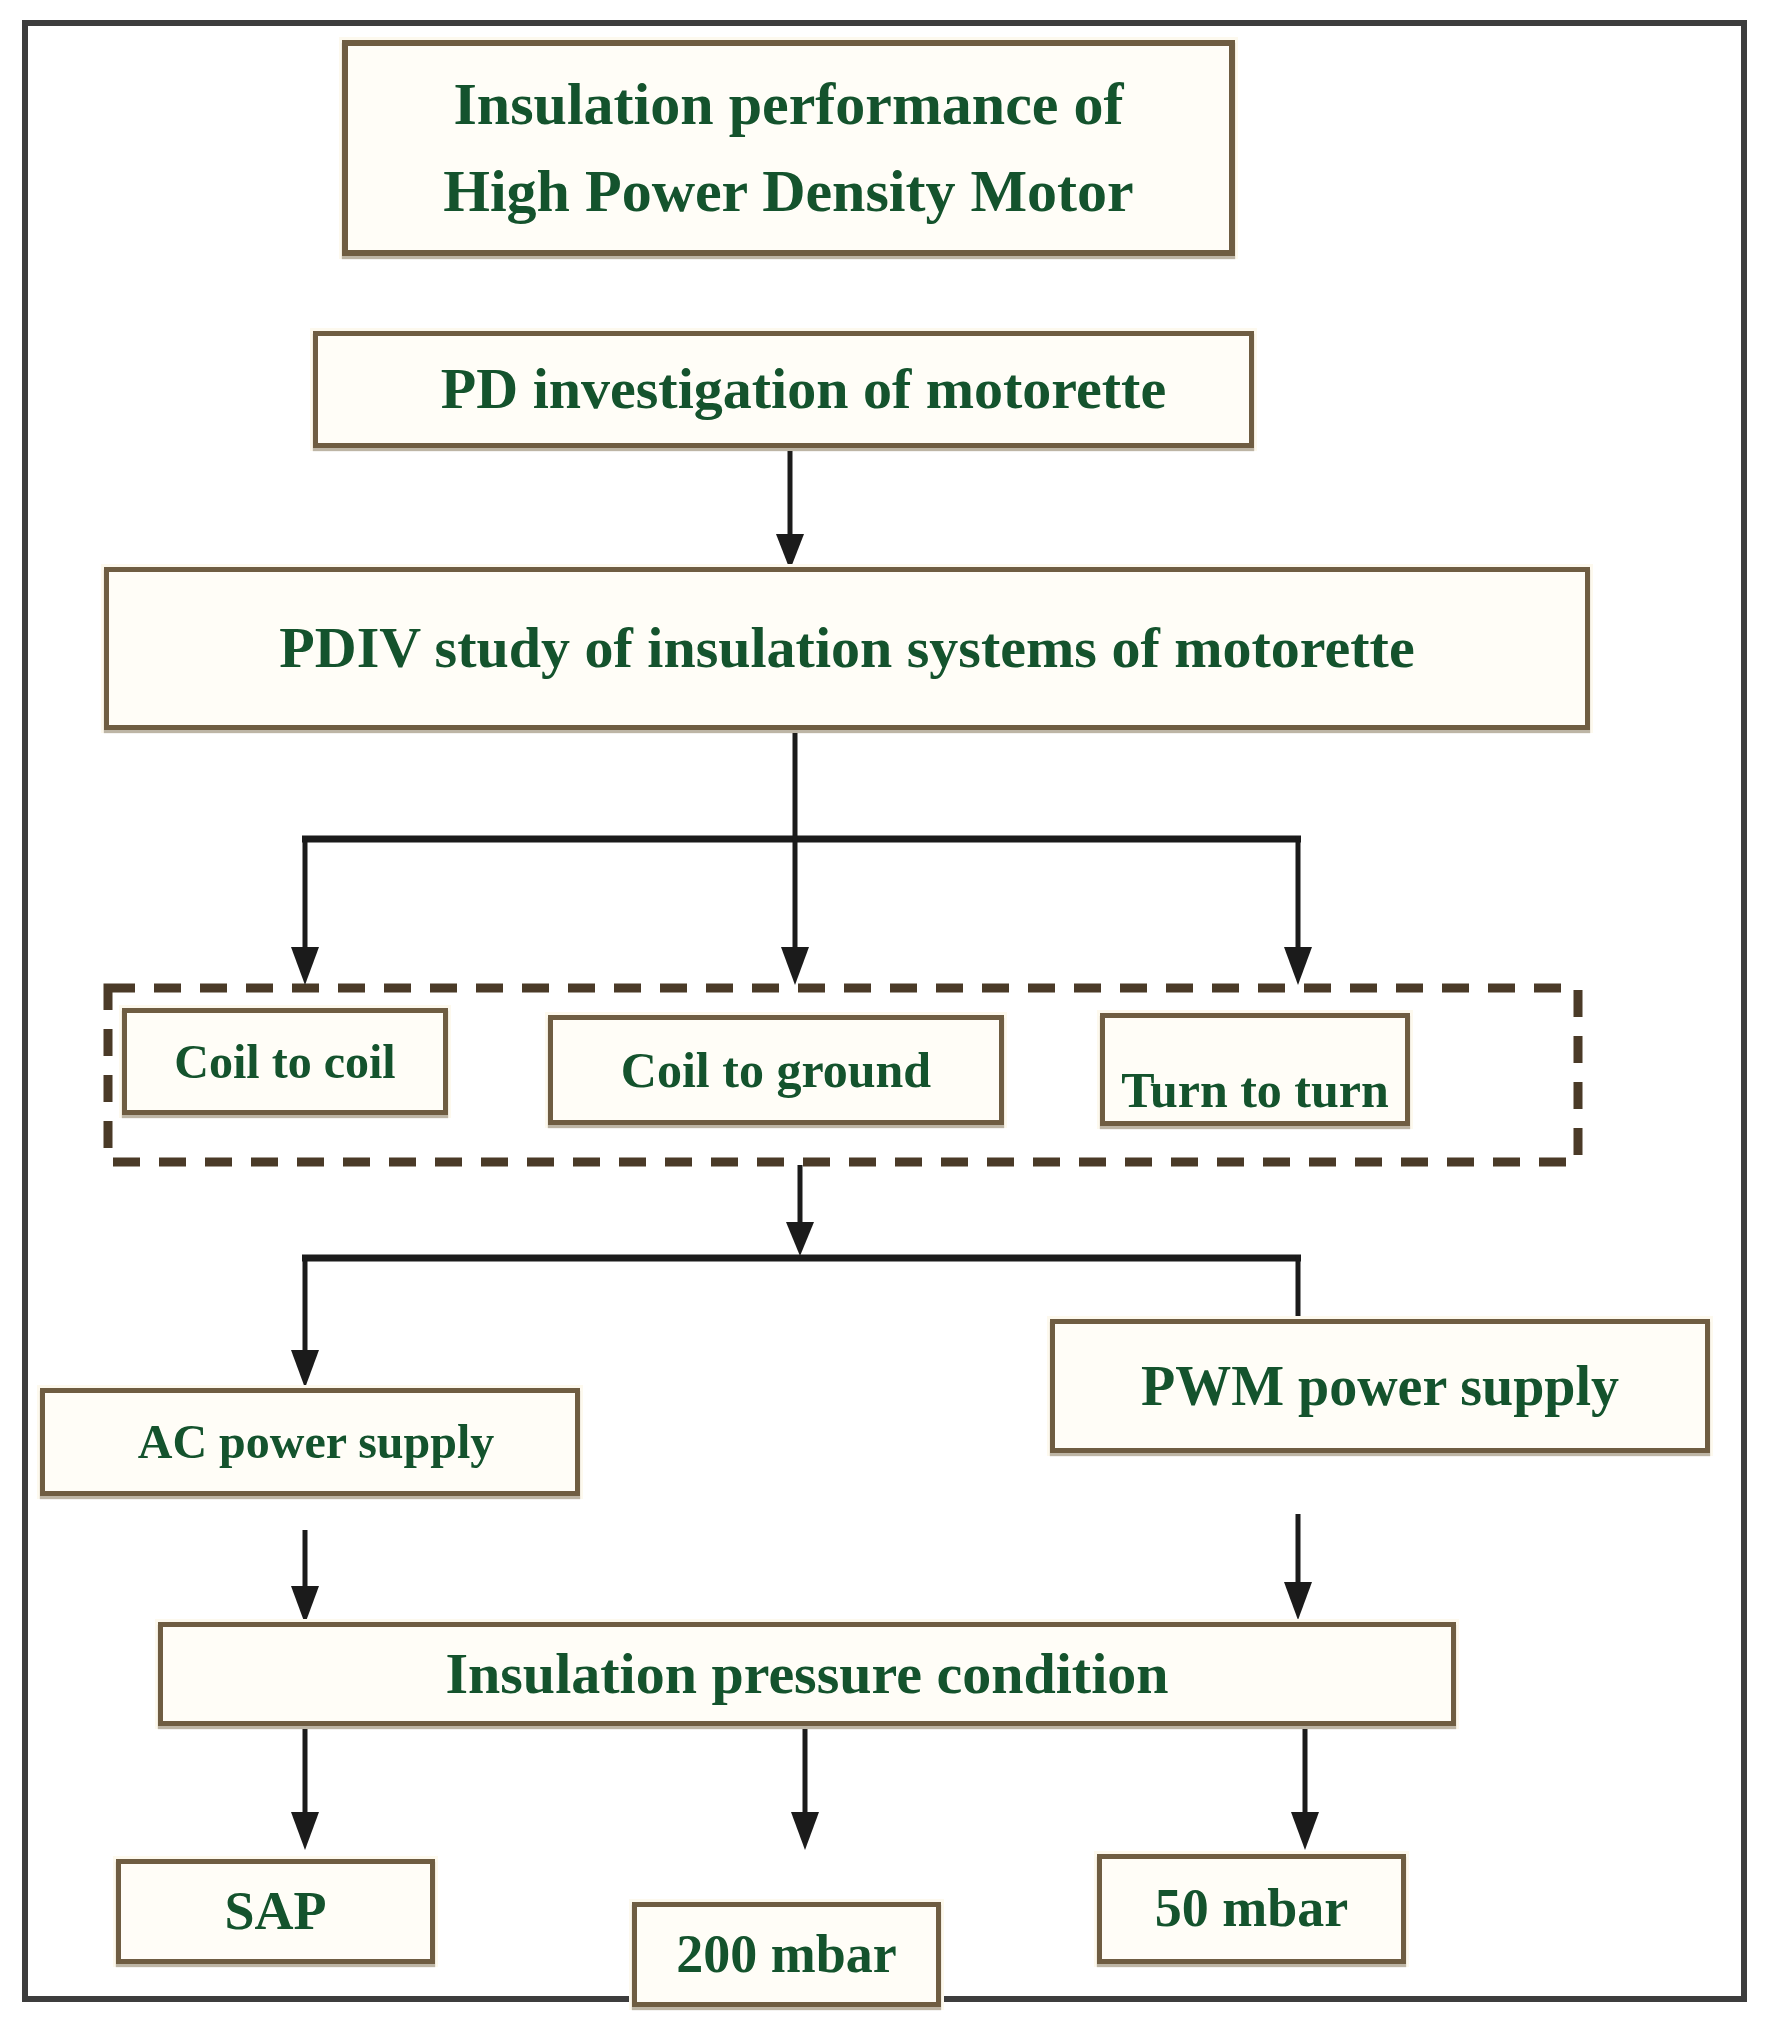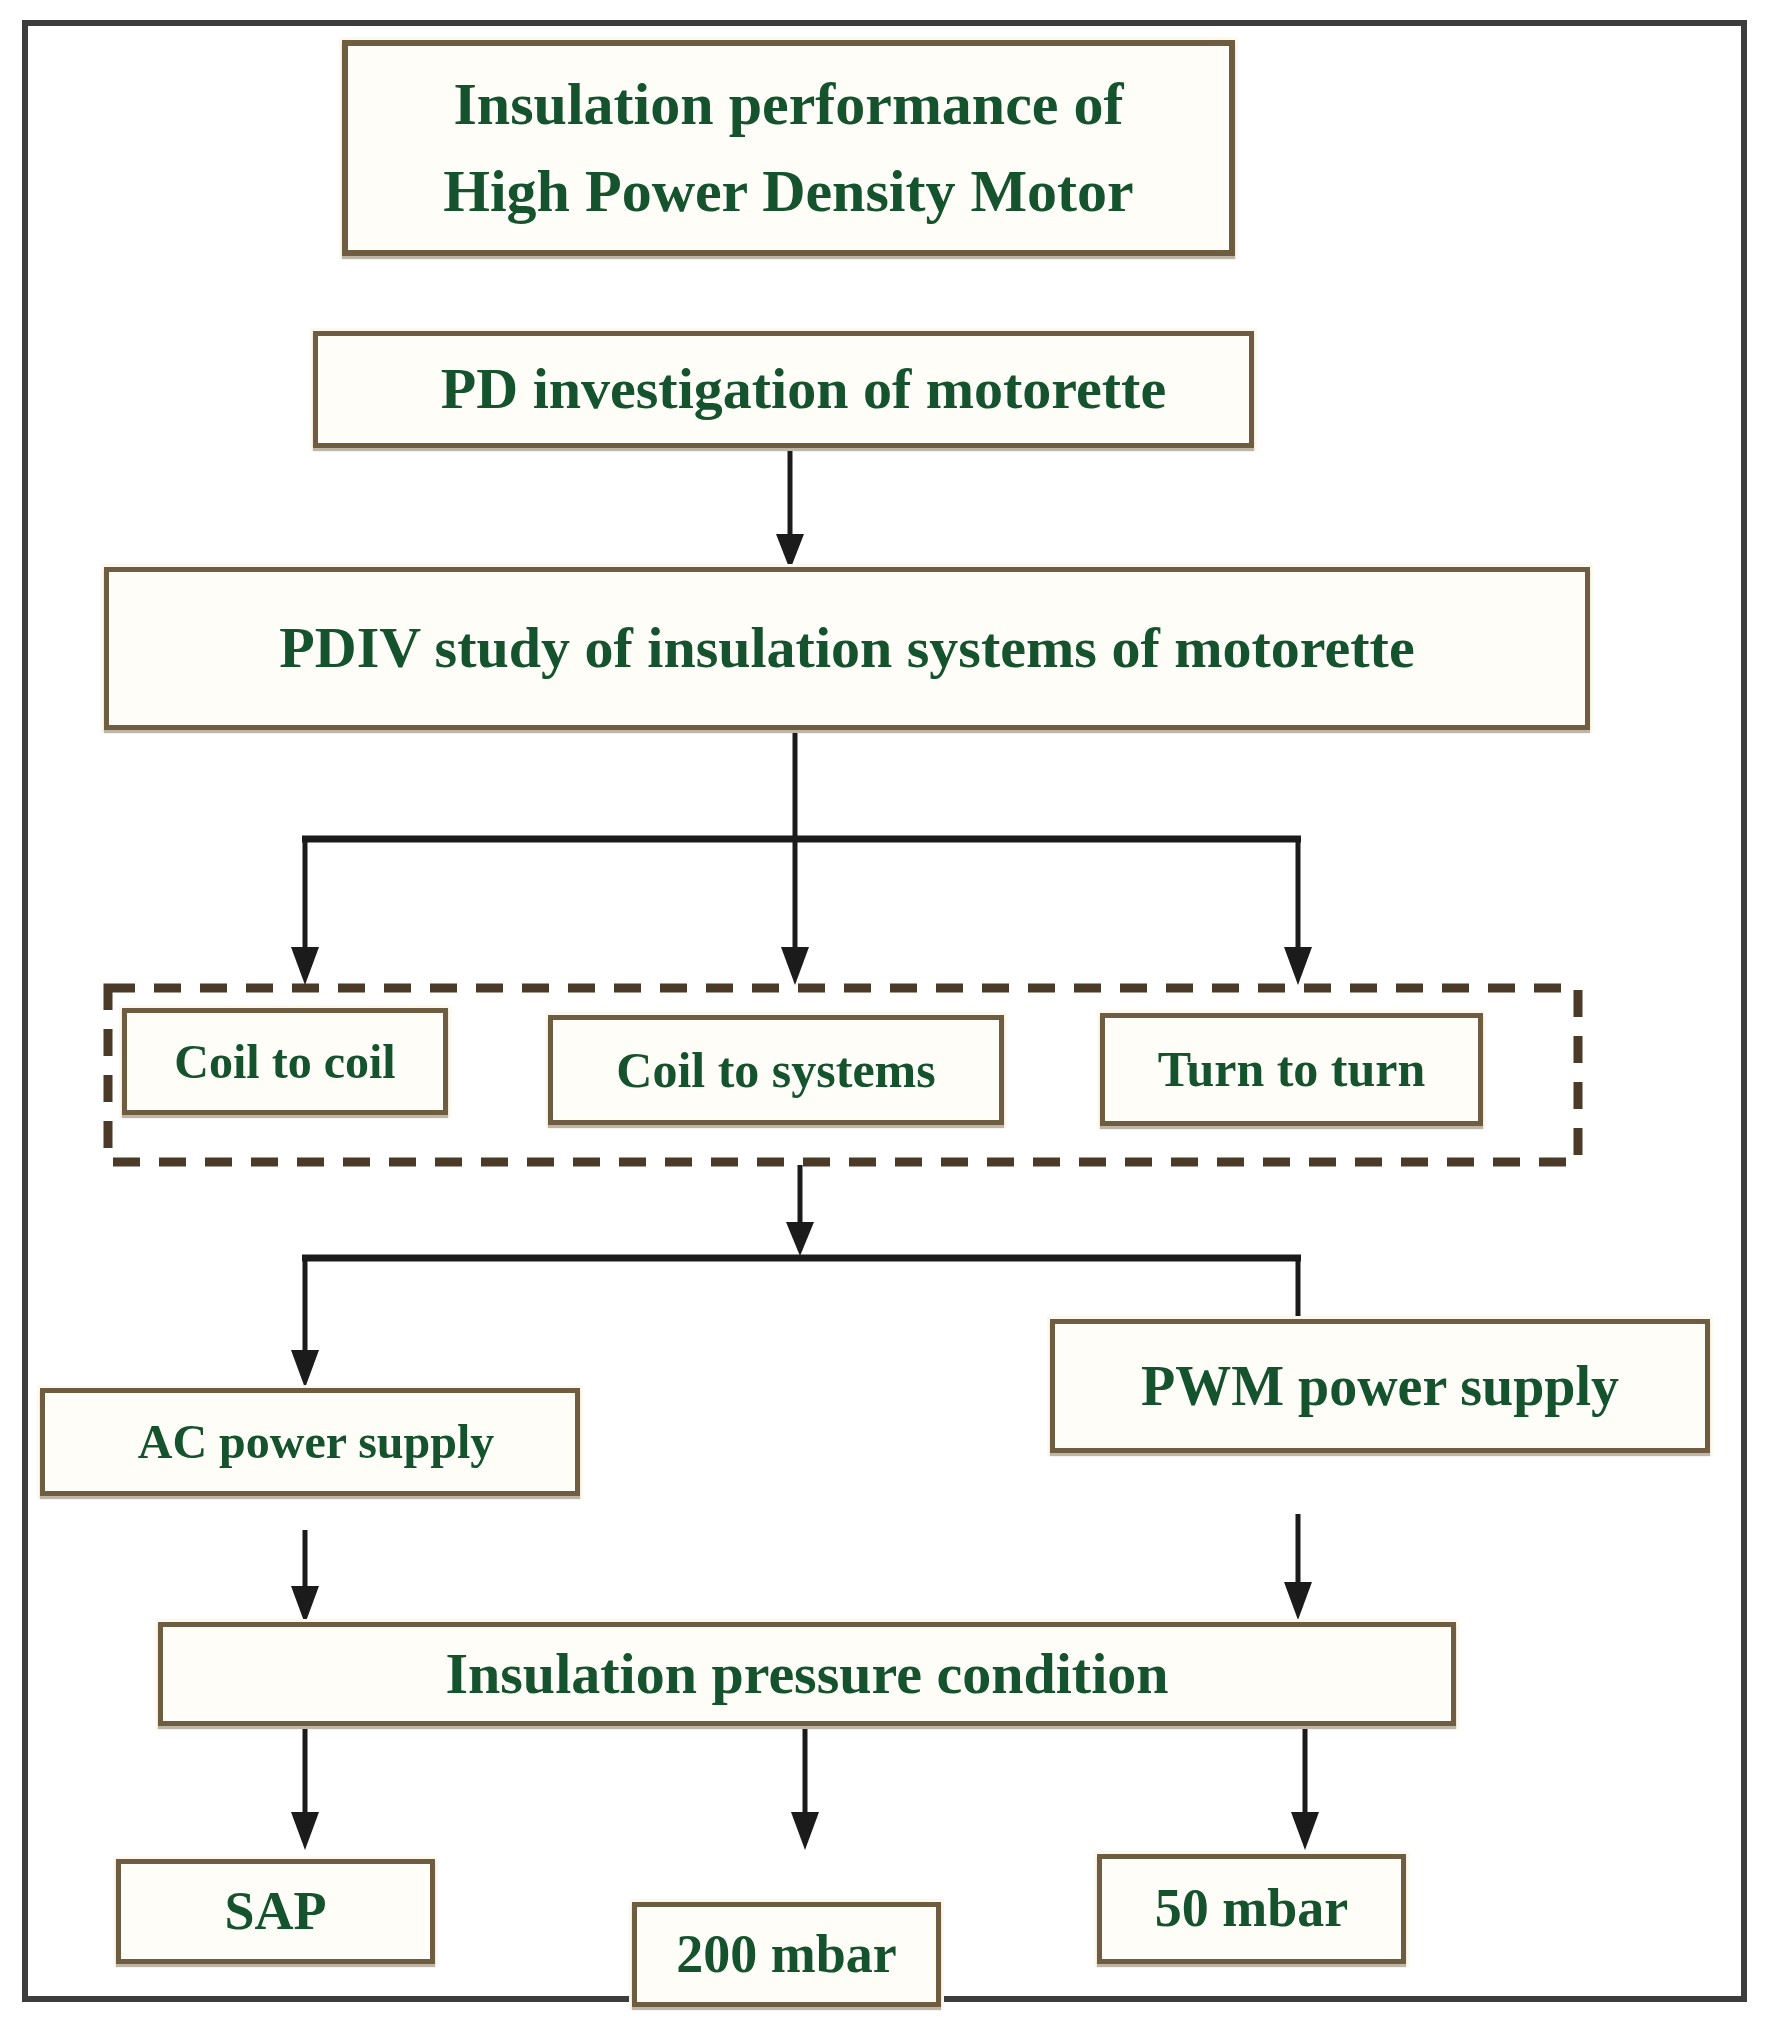--- a/index.html
+++ b/index.html
@@ -19,21 +19,21 @@
     display:flex;align-items:center;justify-content:center;
     font-weight:bold;text-align:center;white-space:nowrap;
     box-shadow:0 3px 1px rgba(70,55,30,0.35), 0 0 0 3px #fdf9ee;
     line-height:1.25;
   }
   .title-box{left:342px;top:40px;width:893px;height:216px;border-width:6px;font-size:60px;flex-direction:column;line-height:1.45;}
   .pd-box{left:313px;top:331px;width:941px;height:117px;font-size:58px;padding-left:40px;}
   .pdiv-box{left:104px;top:567px;width:1486px;height:163px;font-size:58px;}
   .coil-coil-box{left:122px;top:1008px;width:326px;height:107px;font-size:48px;}
   .coil-ground-box{left:548px;top:1015px;width:456px;height:110px;font-size:50px;}
-  .turn-turn-box{left:1100px;top:1013px;width:383px;height:113px;font-size:50px;}
+  .turn-turn-box{left:1100px;top:1013px;width:310px;height:113px;font-size:50px;align-items:flex-end;}
   .ac-box{left:40px;top:1388px;width:540px;height:108px;font-size:48px;padding-left:12px;}
   .pwm-box{left:1050px;top:1319px;width:660px;height:134px;font-size:56px;}
   .atm-box{left:158px;top:1622px;width:1298px;height:104px;font-size:58px;}
   .sap-box{left:116px;top:1859px;width:319px;height:105px;font-size:54px;}
   .mbar200-box{left:632px;top:1859px;width:309px;height:105px;font-size:54px;margin-top:43px;}
   .mbar50-box{left:1097px;top:1854px;width:309px;height:110px;font-size:54px;}
 </style>
 </head>
 <body>
 
@@ -88,21 +88,21 @@
 
   <div class="node pdiv-box">
     <span>PDIV study of insulation systems of motorette</span>
   </div>
 
   <div class="node coil-coil-box">
     <span>Coil to coil</span>
   </div>
 
   <div class="node coil-ground-box">
-    <span>Coil to systems</span>
+    <span>Coil to ground</span>
   </div>
 
   <div class="node turn-turn-box">
     <span>Turn to turn</span>
   </div>
 
   <div class="node ac-box">
     <span>AC power supply</span>
   </div>
 

